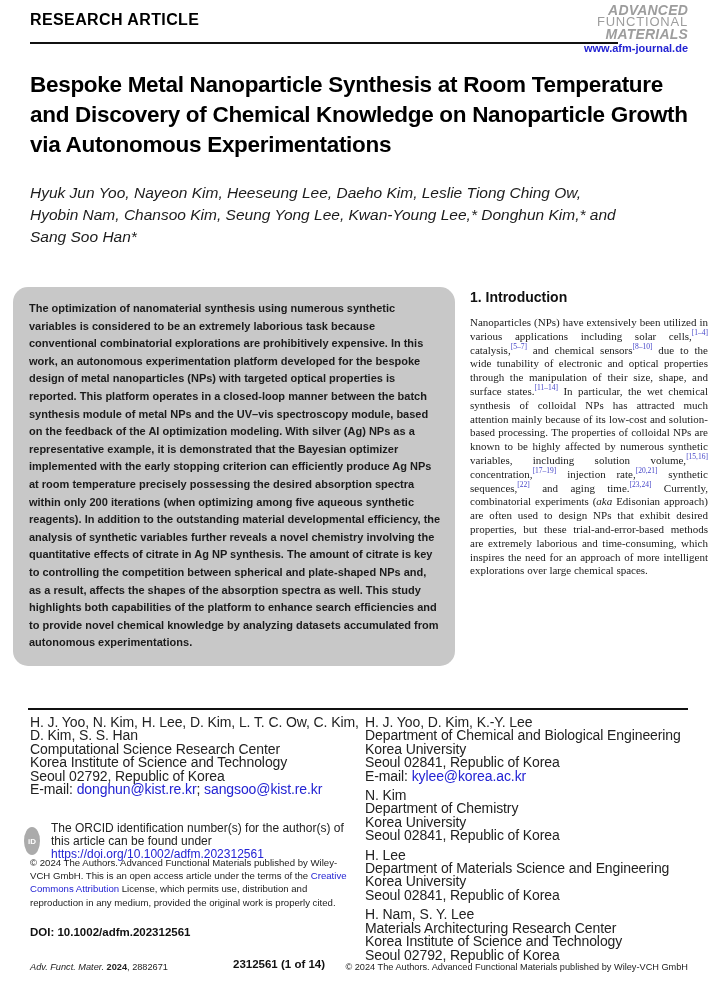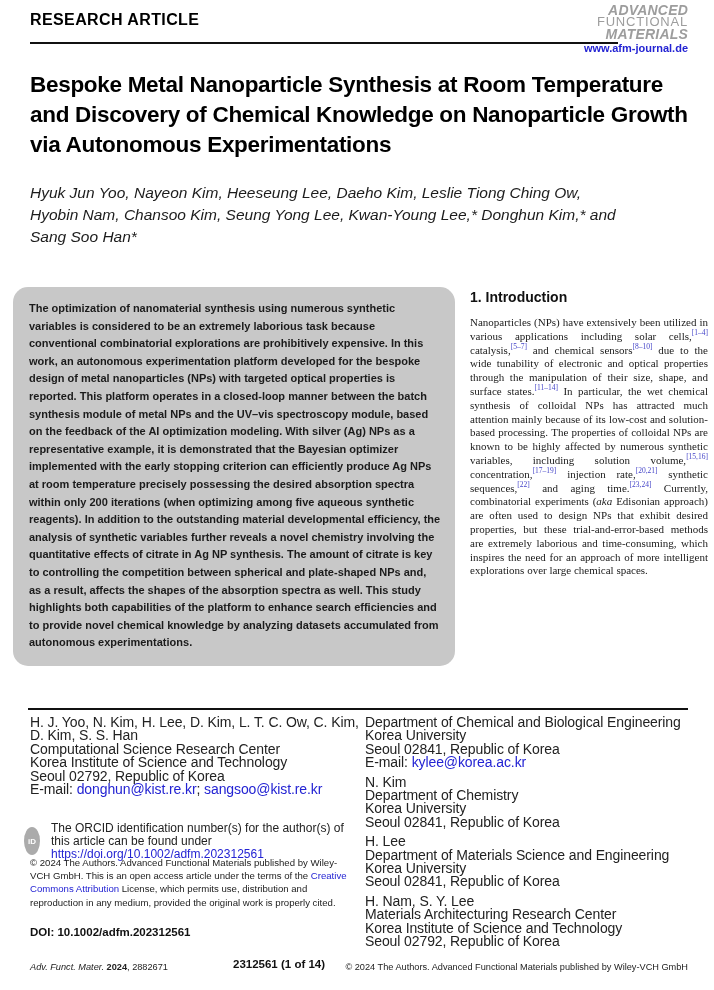--- a/index.html
+++ b/index.html
@@ -74,20 +74,21 @@
       <div class="aff-line">H. J. Yoo, N. Kim, H. Lee, D. Kim, L. T. C. Ow, C. Kim, D. Kim, S. S. Han</div>
       <div class="aff-line">Computational Science Research Center</div>
       <div class="aff-line">Korea Institute of Science and Technology</div>
       <div class="aff-line">Seoul 02792, Republic of Korea</div>
       <div class="aff-line"><span>E-mail: </span><span class="link">donghun@kist.re.kr</span><span>; </span><span class="link">sangsoo@kist.re.kr</span></div>
     </div>
   </div>
 
   <div class="aff-col-right">
     <div class="aff-block">
+      <div class="aff-line">H. J. Yoo, D. Kim, K.-Y. Lee</div>
       <div class="aff-line">Department of Chemical and Biological Engineering</div>
       <div class="aff-line">Korea University</div>
       <div class="aff-line">Seoul 02841, Republic of Korea</div>
       <div class="aff-line"><span>E-mail: </span><span class="link">kylee@korea.ac.kr</span></div>
     </div>
     <div class="aff-block">
       <div class="aff-line">N. Kim</div>
       <div class="aff-line">Department of Chemistry</div>
       <div class="aff-line">Korea University</div>
       <div class="aff-line">Seoul 02841, Republic of Korea</div>

